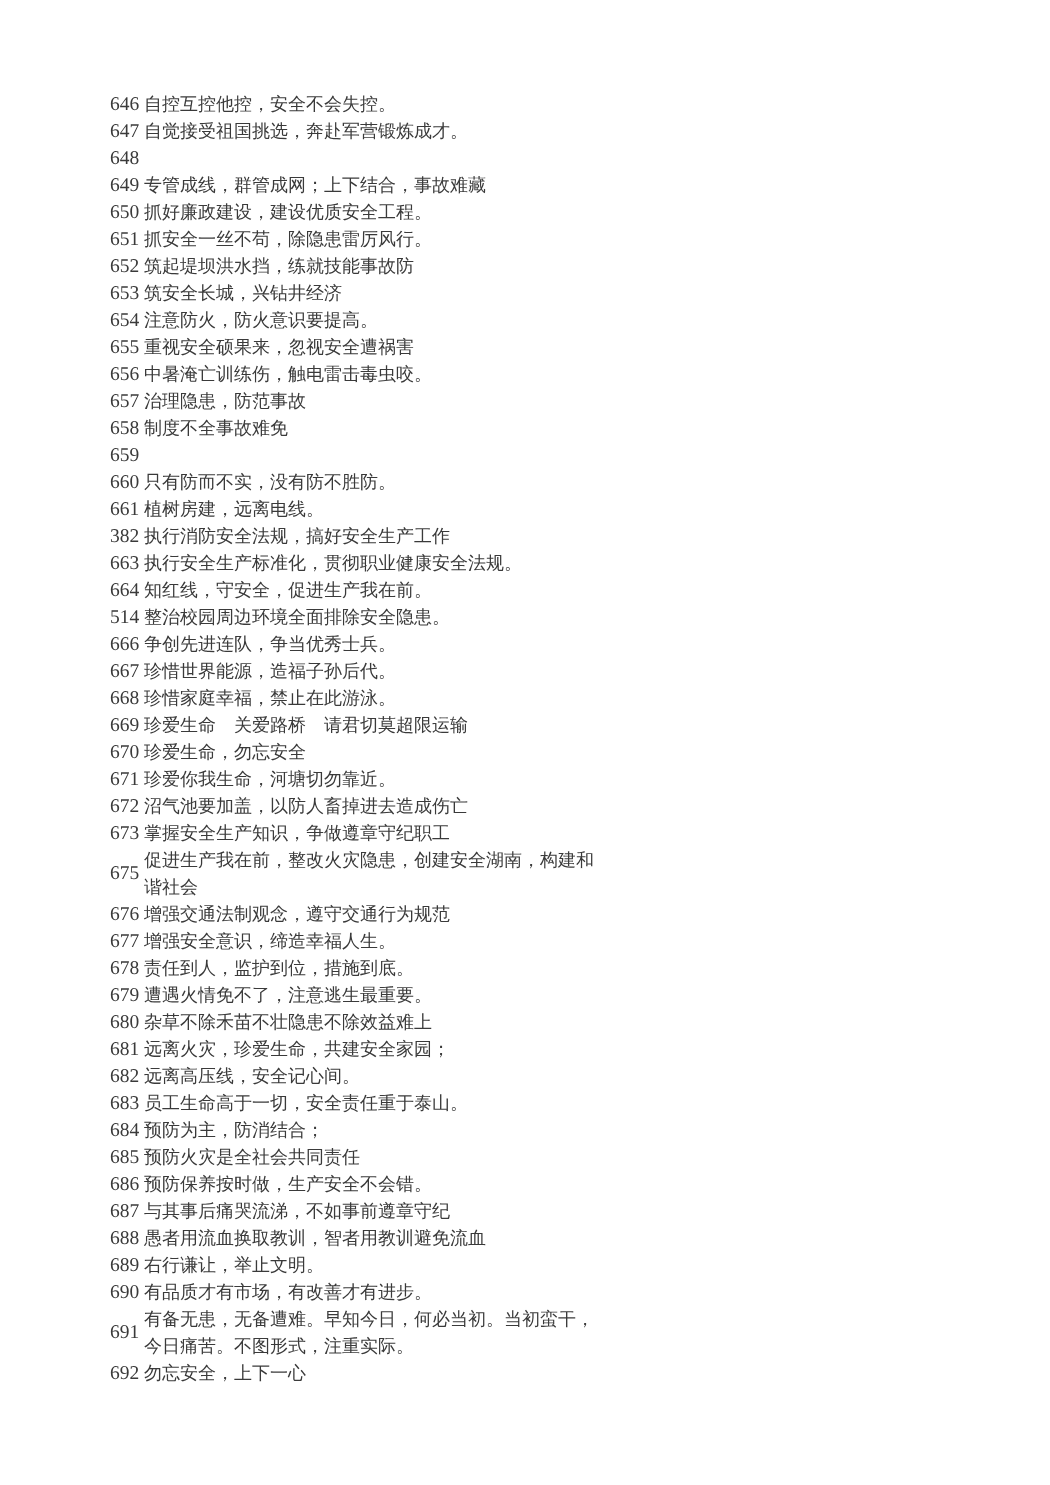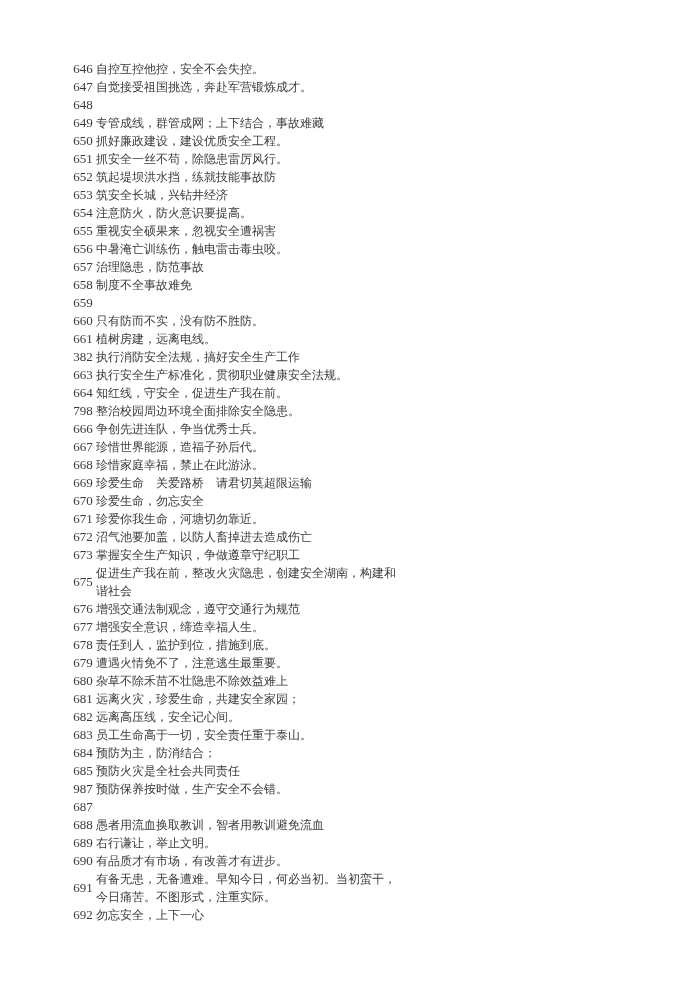--- a/index.html
+++ b/index.html
@@ -133,21 +133,21 @@
     <div class="num">663</div>
     <div class="text">执行安全生产标准化，贯彻职业健康安全法规。</div>
   </div>
 
   <div class="row">
     <div class="num">664</div>
     <div class="text">知红线，守安全，促进生产我在前。</div>
   </div>
 
   <div class="row">
-    <div class="num">798</div>
+    <div class="num">514</div>
     <div class="text">整治校园周边环境全面排除安全隐患。</div>
   </div>
 
   <div class="row">
     <div class="num">666</div>
     <div class="text">争创先进连队，争当优秀士兵。</div>
   </div>
 
   <div class="row">
     <div class="num">667</div>
@@ -234,26 +234,27 @@
     <div class="num">684</div>
     <div class="text">预防为主，防消结合；</div>
   </div>
 
   <div class="row">
     <div class="num">685</div>
     <div class="text">预防火灾是全社会共同责任</div>
   </div>
 
   <div class="row">
-    <div class="num">987</div>
+    <div class="num">686</div>
     <div class="text">预防保养按时做，生产安全不会错。</div>
   </div>
 
   <div class="row">
     <div class="num">687</div>
+    <div class="text">与其事后痛哭流涕，不如事前遵章守纪</div>
   </div>
 
   <div class="row">
     <div class="num">688</div>
     <div class="text">愚者用流血换取教训，智者用教训避免流血</div>
   </div>
 
   <div class="row">
     <div class="num">689</div>
     <div class="text">右行谦让，举止文明。</div>

